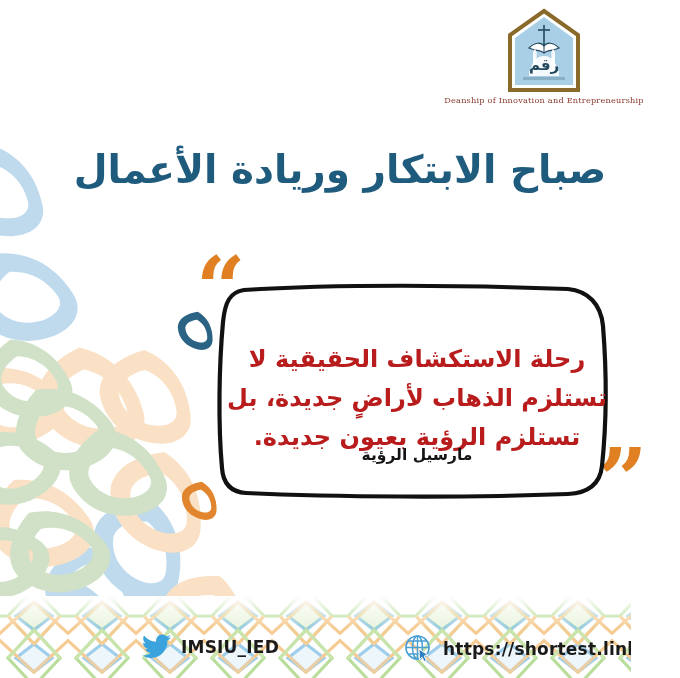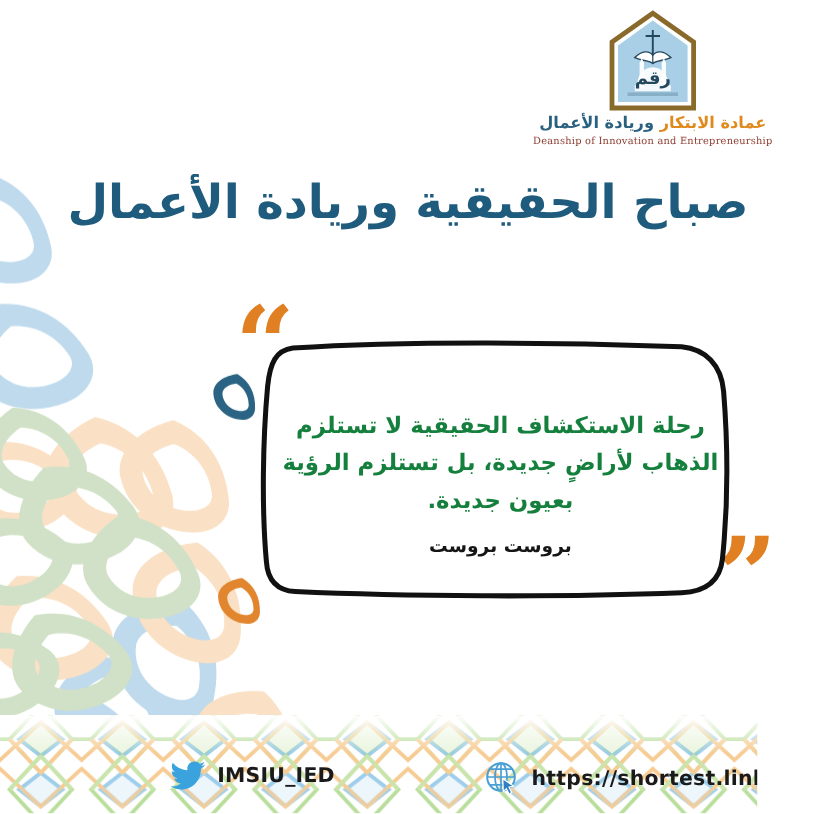--- a/index.html
+++ b/index.html
@@ -28,21 +28,21 @@
 
   
   .quote-zone{position:absolute;left:196px;top:258px;width:470px;height:270px;}
   .sketch-box{position:absolute;left:20px;top:22px;width:400px;height:220px;}
   .qmark{position:absolute;color:#e08023;font-weight:700;line-height:.8;
          font-family:"DejaVu Serif","Liberation Serif",serif;}
   .qopen{left:0px;top:-4px;font-size:86px;}
   .qclose{left:402px;top:188px;font-size:86px;}
 
   .quote-text{position:absolute;left:28px;top:82px;width:386px;direction:rtl;text-align:center;
-              font-size:19px;font-weight:700;color:#15803d;line-height:1.62;}
+              font-size:24px;font-weight:700;color:#b91c1c;line-height:1.62;}
   .quote-author{position:absolute;left:28px;top:188px;width:386px;direction:rtl;text-align:center;
                 font-size:15.5px;font-weight:700;color:#151515;}
 
   
   .footer{position:absolute;left:0;bottom:0;width:631px;height:82px;overflow:hidden;background:#fff;}
   .footer-pattern{position:absolute;left:0;top:0;width:680px;height:82px;}
   .f-item{display:flex;align-items:center;gap:9px;}
   #f-twitter{position:absolute;left:142px;top:38px;}
   #f-link{position:absolute;left:404px;top:38px;}
   .f-label{font-size:17px;font-weight:700;color:#1a1a1a;font-family:"DejaVu Sans","Liberation Sans",sans-serif;letter-spacing:.2px;}
@@ -107,43 +107,39 @@
       <path d="M39 48 C47 48 52 55 52 63 L26 63 C26 55 31 48 39 48 Z" fill="#ffffff" opacity=".92"></path>
       <rect x="28" y="44" width="3.6" height="21" fill="#ffffff" opacity=".92"></rect>
       <rect x="46.4" y="44" width="3.6" height="21" fill="#ffffff" opacity=".92"></rect>
       <path d="M29.8 40 L31.6 45 L28 45 Z" fill="#ffffff" opacity=".92"></path>
       <path d="M48.2 40 L50 45 L46.4 45 Z" fill="#ffffff" opacity=".92"></path>
       <rect x="24" y="63" width="30" height="5" fill="#ffffff" opacity=".85"></rect>
 
       <text x="39" y="62" text-anchor="middle" font-size="15" font-weight="bold" fill="#23485e" font-family="DejaVu Sans, sans-serif">رقم</text>
       <rect x="18" y="69" width="42" height="3" fill="#6f95ab" opacity=".55"></rect>
     </svg>
-    <div class="logo-ar">
-      <span>عمادة الابتكار</span>
-      <span class="part2">وريادة الأعمال</span>
-    </div>
     <div class="logo-en">Deanship of Innovation and Entrepreneurship</div>
   </div>
 
-  <div class="title">صباح الحقيقية وريادة الأعمال</div>
+  <div class="title">صباح الابتكار وريادة الأعمال</div>
 
   <div class="quote-zone">
 
     <div class="qmark qopen">“</div>
     <div class="qmark qclose">”</div>
 
     <svg class="sketch-box" viewBox="0 0 400 220" xmlns="http://www.w3.org/2000/svg">
       <path d="M28 10 C120 4 250 5 352 9 C372 11 385 24 387 46
                C391 96 390 148 386 186 C384 204 372 213 352 214
                C250 218 118 217 30 213 C14 212 7 203 6 188
                C2 144 3 86 7 42 C9 22 14 12 28 10 Z" fill="none" stroke="#111111" stroke-width="4.2" stroke-linecap="round" stroke-linejoin="round"></path>
     </svg>
 
     <div class="quote-text">رحلة الاستكشاف الحقيقية لا تستلزم الذهاب لأراضٍ جديدة، بل تستلزم الرؤية بعيون جديدة.</div>
-    <div class="quote-author">بروست بروست</div>
+    <div class="quote-author">مارسيل الرؤية</div>
   </div>
 
   <div class="footer">
     <svg class="footer-pattern" viewBox="0 0 680 82" xmlns="http://www.w3.org/2000/svg" preserveAspectRatio="none">
       <defs>
         <pattern id="geo" width="68" height="82" patternUnits="userSpaceOnUse">
           <g fill="none" stroke-width="3.2" opacity="0.55">
             <path d="M34 -8 L60 20 L34 48 L8 20 Z" stroke="#7fc24a"></path>
             <path d="M34 34 L60 62 L34 90 L8 62 Z" stroke="#7fc24a"></path>
             <path d="M0 20 L8 20 M60 20 L68 20" stroke="#7fc24a"></path>

